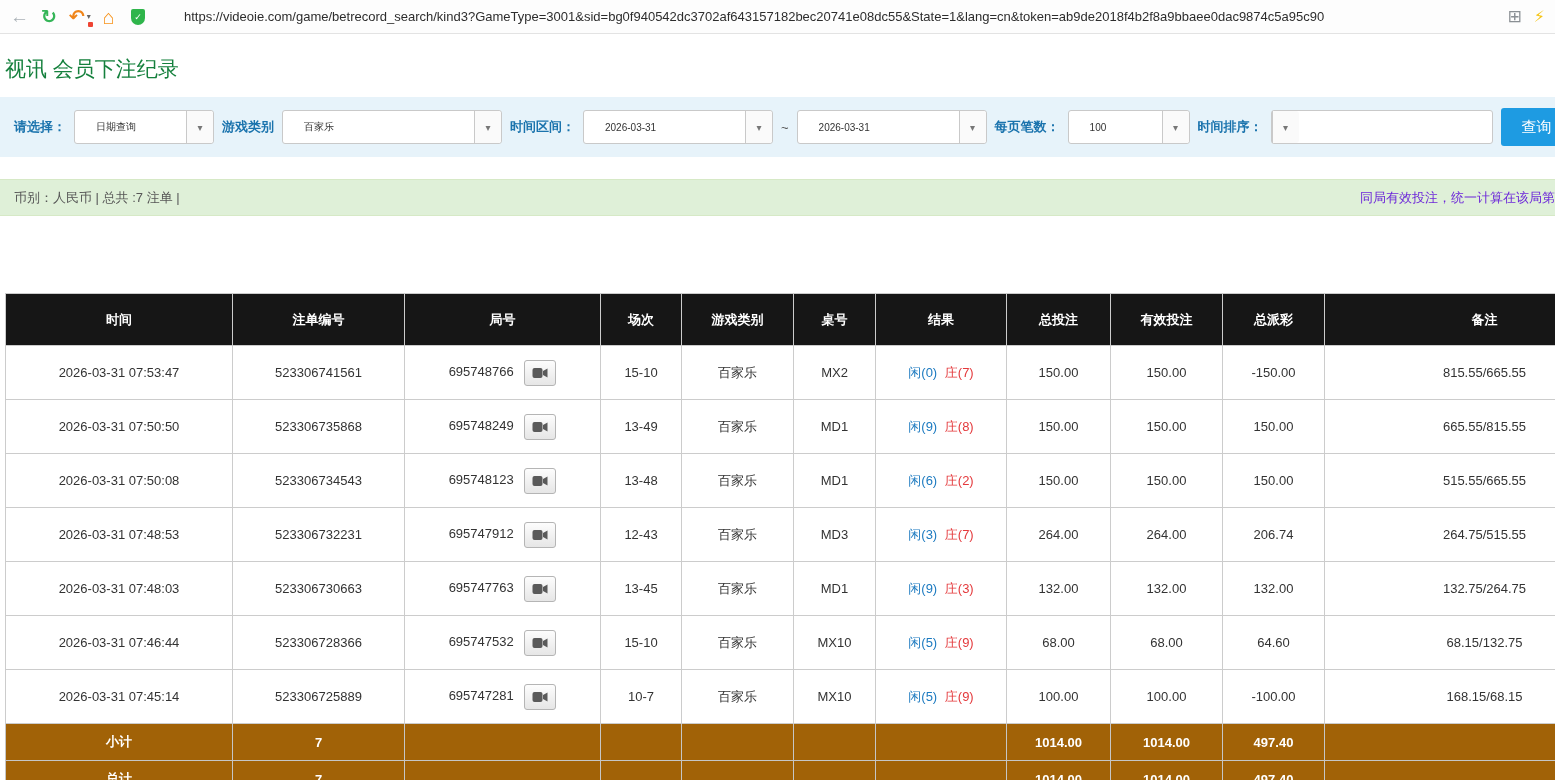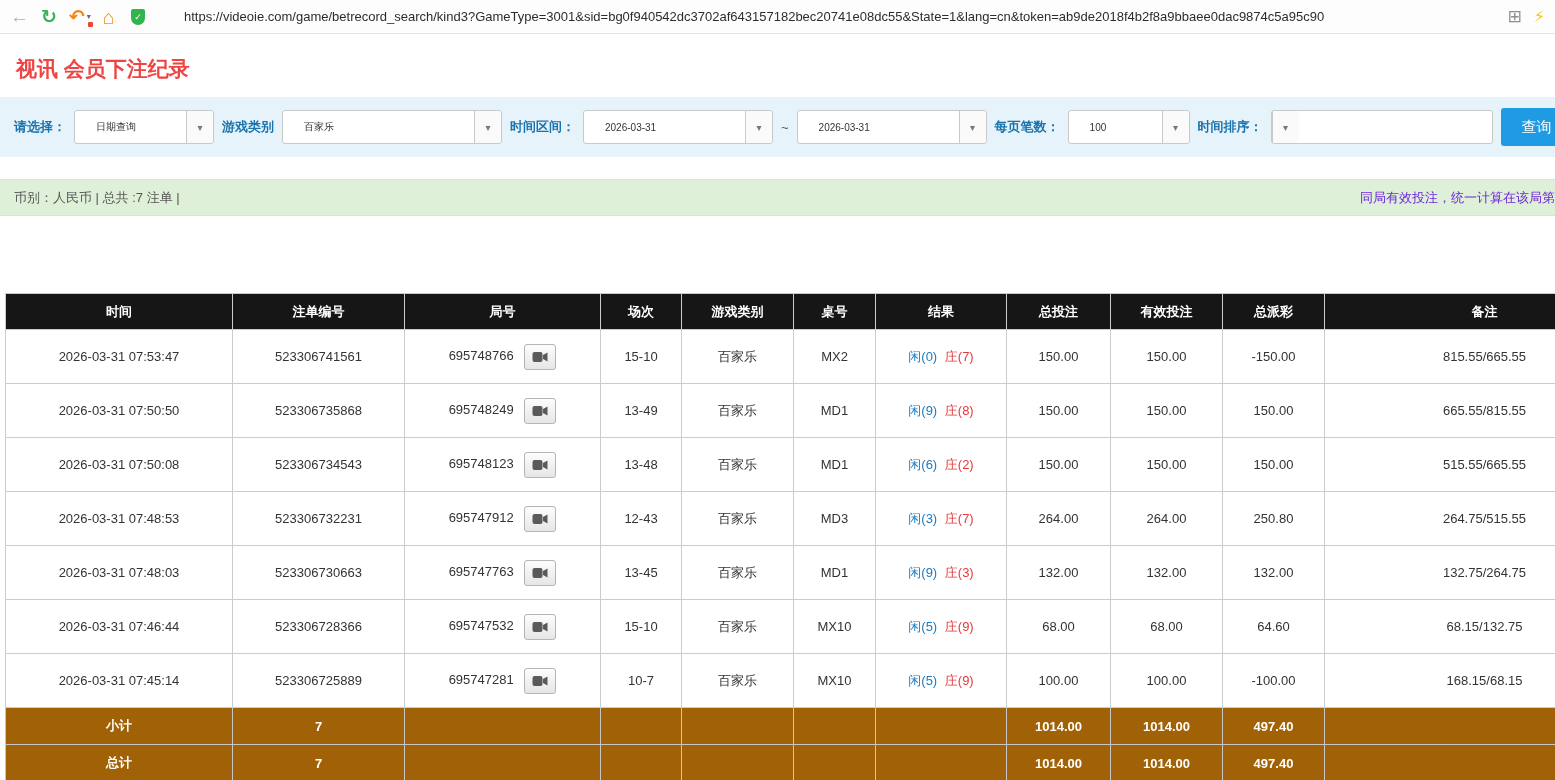--- a/index.html
+++ b/index.html
@@ -29,21 +29,21 @@
     background: #2fb54b; color: #fff; font-size: 9px; font-weight: bold;
     display: flex; align-items: center; justify-content: center;
     border-radius: 2px 2px 7px 7px;
   }
   .url-text { font-size: 13px; color: #2d2d2d; white-space: nowrap; overflow: hidden; padding-left: 32px; }
   .right-icons { display: flex; align-items: center; gap: 12px; flex: none; }
   .apps-i { color: #8a8f94; font-size: 17px; }
   .flash-i { color: #f5c518; font-size: 16px; }
 
   
-  .page-title { margin: 21px 0 0 16px; font-size: 21px; font-weight: 700; color: #ef4444; height: 25px; }
+  .page-title { margin: 21px 0 0 5px; font-size: 21px; font-weight: 400; color: #15803d; height: 25px; }
 
   .filter-bar {
     margin-top: 17px; height: 60px; background: #e7f3fa;
     display: flex; align-items: center; gap: 8px; padding: 0 0 0 14px;
   }
   .filter-bar > * { flex: none; }
   .f-label { color: #1a73ad; font-weight: bold; font-size: 13px; white-space: nowrap; }
   .combo { display: flex; height: 34px; background: #fff; border: 1px solid #c9c9c9; border-radius: 3px; }
   .combo-text { padding: 0 21px; display: flex; align-items: center; font-size: 10px; color: #333; flex: 1; white-space: nowrap; overflow: hidden; }
   .combo-btn {
@@ -63,21 +63,21 @@
     display: flex; align-items: center; justify-content: space-between;
     padding-left: 14px; font-size: 13px;
   }
   .notice-left { color: #565656; text-align: right; }
   .notice-right { color: #6d28d9; white-space: nowrap; margin-left: 27px; }
 
   
   .bet-table { margin: 77px 0 0 5px; border-collapse: collapse; table-layout: fixed; width: 1639px; }
   .bet-table th {
     background: #161616; color: #fff; font-size: 13px; font-weight: bold;
-    height: 36px; border: 1px solid #cccccc; text-align: center;
+    height: 52px; border: 1px solid #cccccc; text-align: center;
   }
   .bet-table td {
     border: 1px solid #ccc; height: 54px; text-align: center;
     font-size: 13px; color: #333; background: #fff; overflow: hidden; white-space: nowrap;
   }
   .blue { color: #1c7ac0; }
   .neg { color: #e4393c; }
   .res-p { color: #1c7ac0; }
   .res-b { color: #e4393c; margin-left: 4px; }
   .round-btn {
@@ -275,21 +275,21 @@
     </td>
     <td>12-43</td>
     <td>百家乐</td>
     <td>MD3</td>
     <td>
       <span class="res-p">闲(3)</span>
       <span class="res-b">庄(7)</span>
     </td>
     <td class="blue">264.00</td>
     <td>264.00</td>
-    <td>250.80</td>
+    <td>206.74</td>
     <td>264.75/515.55</td>
   </tr>
 
   <tr>
     <td>2026-03-31 07:48:03</td>
     <td>523306730663</td>
     <td>
       <span>695747763</span>
       <span class="round-btn">
         <svg width="16" height="12" viewBox="0 0 16 12">

